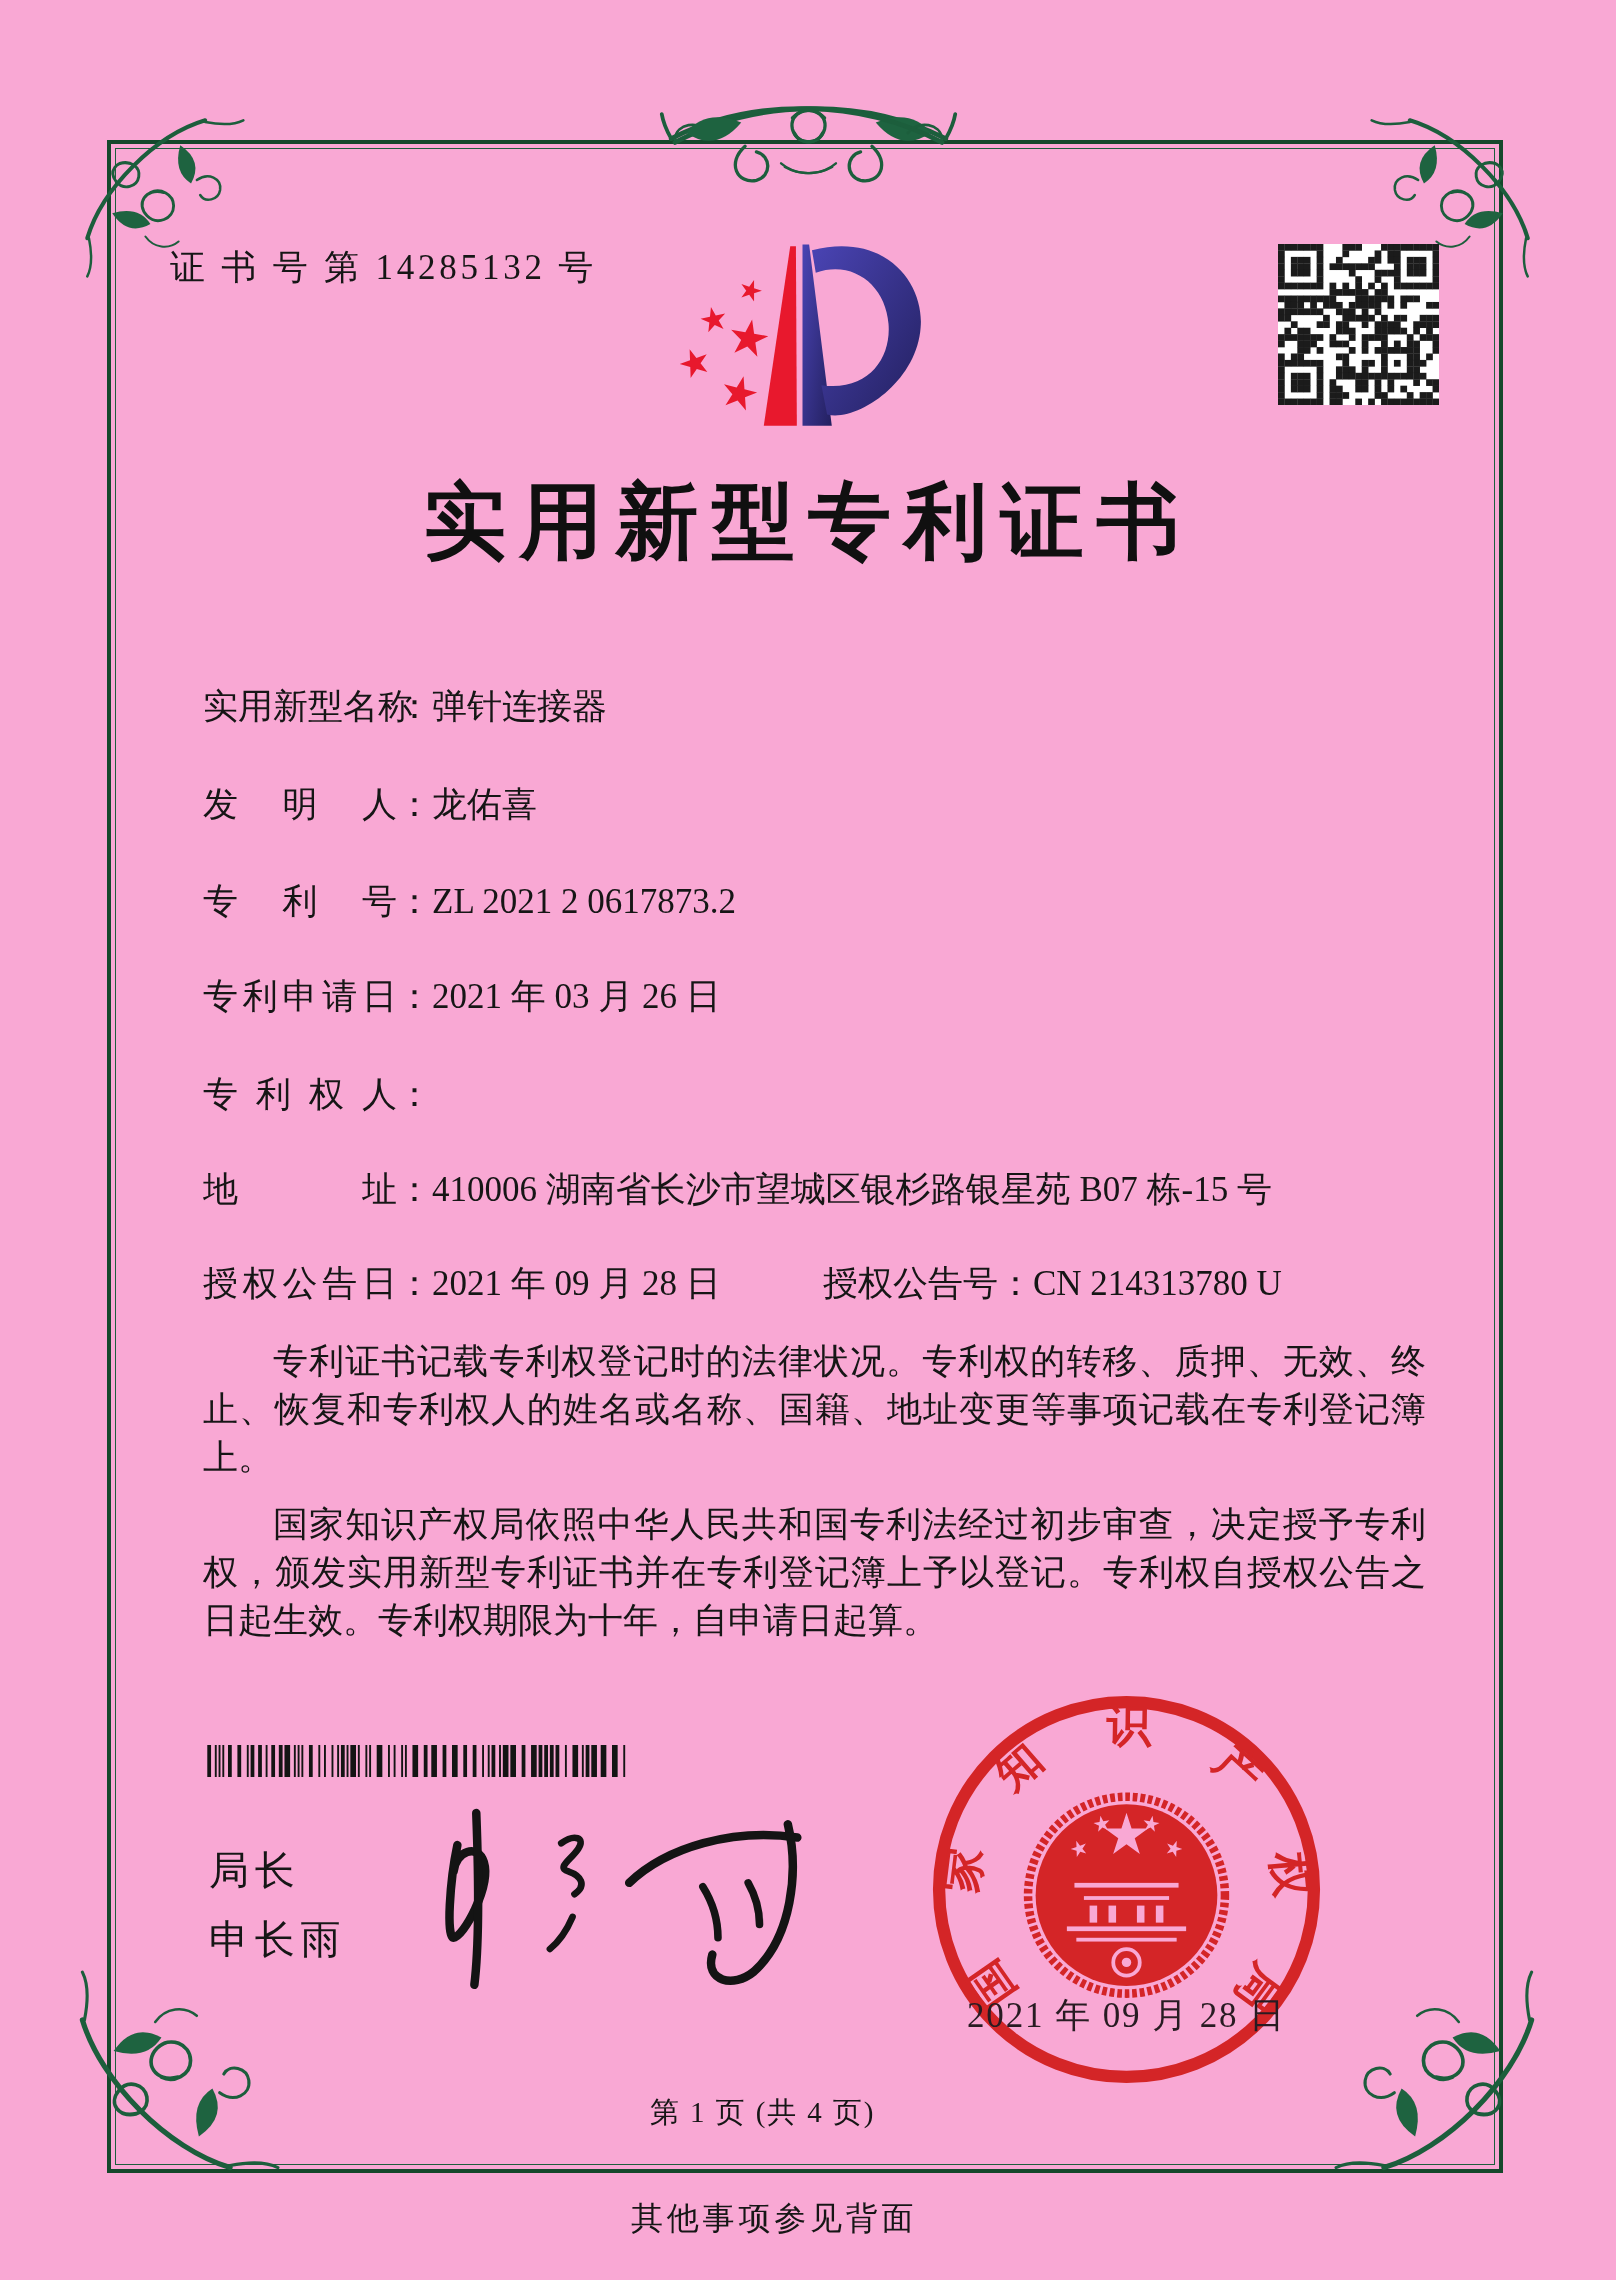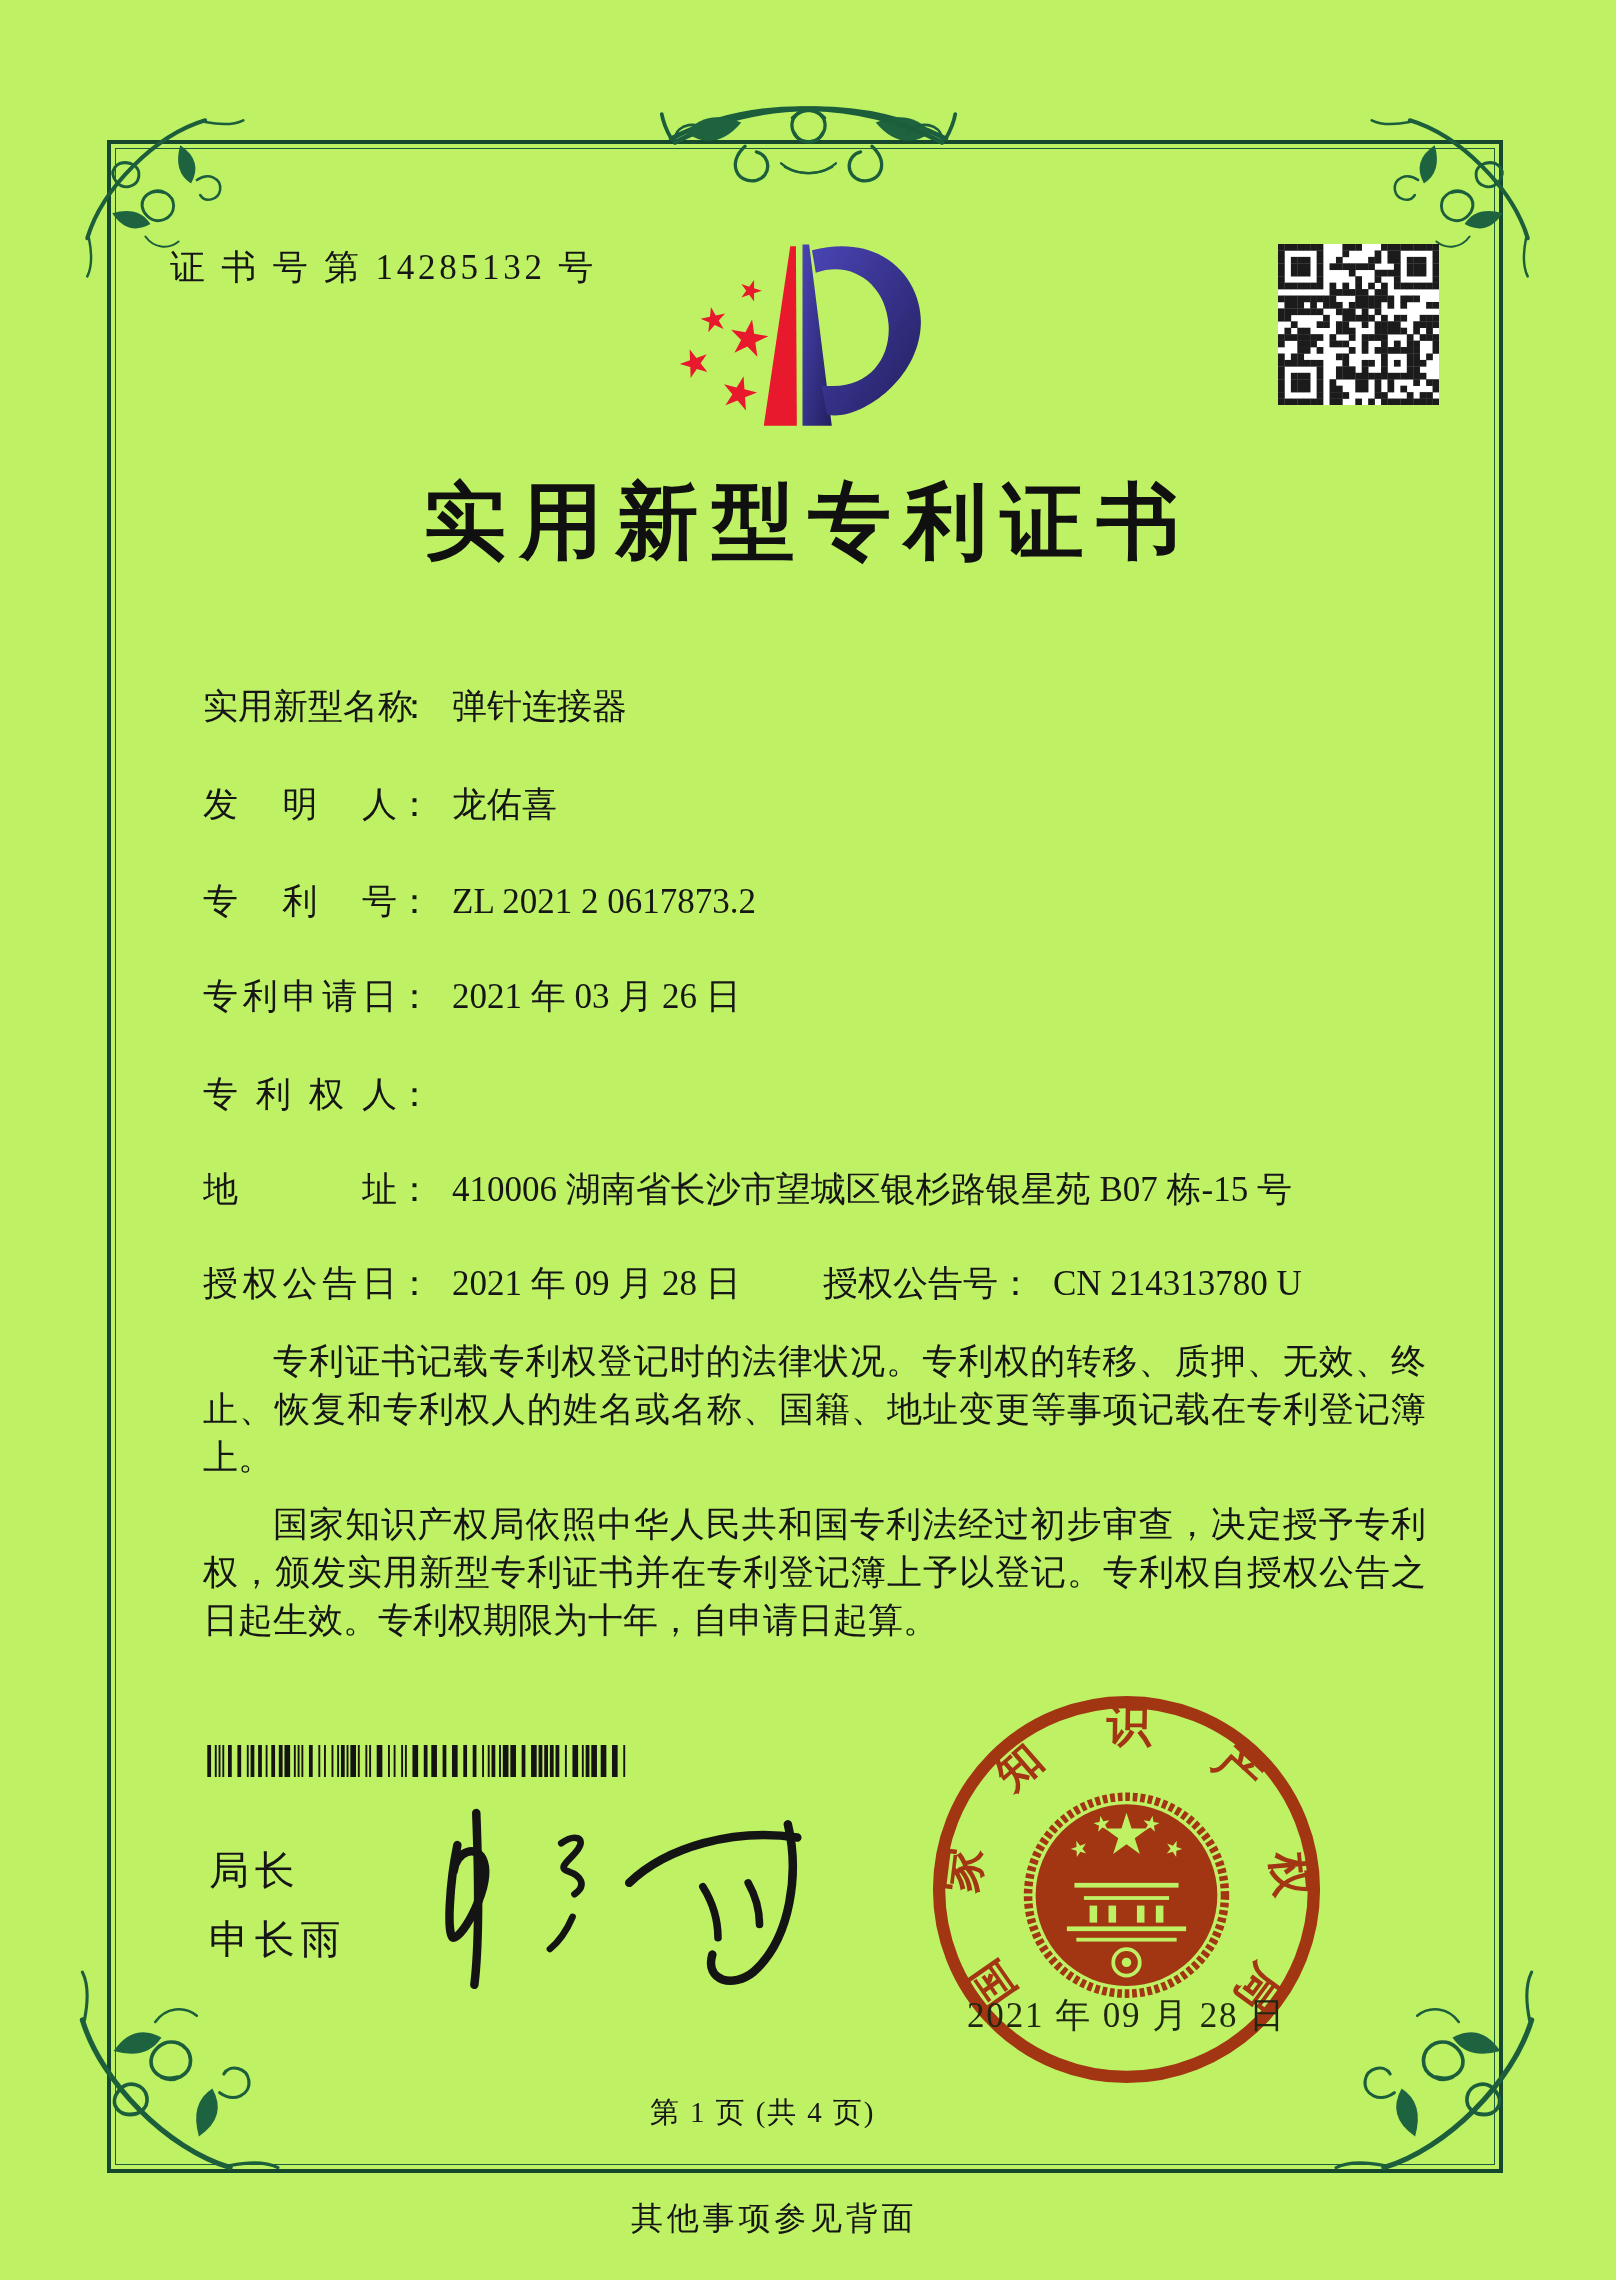--- a/index.html
+++ b/index.html
@@ -1,17 +1,17 @@
 <!DOCTYPE html>
 <html style="font-size:15px"><head>
 <meta charset="utf-8">
 <style>
   html,body{margin:0;padding:0;background:#ffffff;}
   .page{
-    position:relative;width:1616px;height:2281px;background:#bef264;
+    position:relative;width:1616px;height:2281px;background:#f9a8d4;
     font-family:"Liberation Serif","DejaVu Serif",serif;color:#161616;overflow:hidden;
   }
   
   .frame{position:absolute;left:107px;top:140px;width:1396px;height:2033px;
     border:4.7px solid #15482c;box-sizing:border-box;}
   .frame-inner{position:absolute;left:3.8px;top:3.8px;right:3.8px;bottom:3.8px;
     border:1.9px solid #1c5e3c;}
   .ornament{position:absolute;pointer-events:none;}
   .orn-tl{left:79px;top:112px;width:166px;height:166px;}
   .orn-tr{left:1370px;top:112px;width:166px;height:166px;transform:scaleX(-1);}
@@ -22,21 +22,21 @@
   .cert-no{position:absolute;left:170px;top:244px;font-size:35px;letter-spacing:3.8px;}
   .logo{position:absolute;left:653px;top:218px;width:317px;height:257px;}
   .qr{position:absolute;left:1278px;top:244px;width:161px;height:161px;}
   .title{position:absolute;left:0;top:467px;width:100%;text-align:center;
     font-size:83px;font-weight:bold;letter-spacing:13.2px;color:#101010;}
   
   .row{position:absolute;left:203px;width:1230px;font-size:35px;line-height:45px;
     display:flex;align-items:flex-start;white-space:nowrap;}
   .jlabel{display:inline-flex;justify-content:space-between;width:194px;flex:none;}
   .colon{flex:none;}
-  .value{margin-left:20px;flex:none;}
+  .value{margin-left:0;flex:none;}
   .r1{top:684px}.r2{top:782px}.r3{top:879px}.r4{top:974px}.r5{top:1072px}.r6{top:1167px}.r7{top:1261px}
   .grant-no{position:absolute;left:620px;top:0;display:flex;white-space:nowrap;}
   
   .body-text{position:absolute;left:203px;top:1338px;width:1223px;
     font-size:35px;line-height:48px;text-align:justify;}
   .body-text p{margin:0;text-indent:2em;}
   .body-text p + p{margin-top:19px;}
   
   .barcode{position:absolute;left:206px;top:1745px;width:428px;height:32px;}
   .director-label{position:absolute;left:209px;top:1843px;font-size:40px;letter-spacing:5.7px;}

